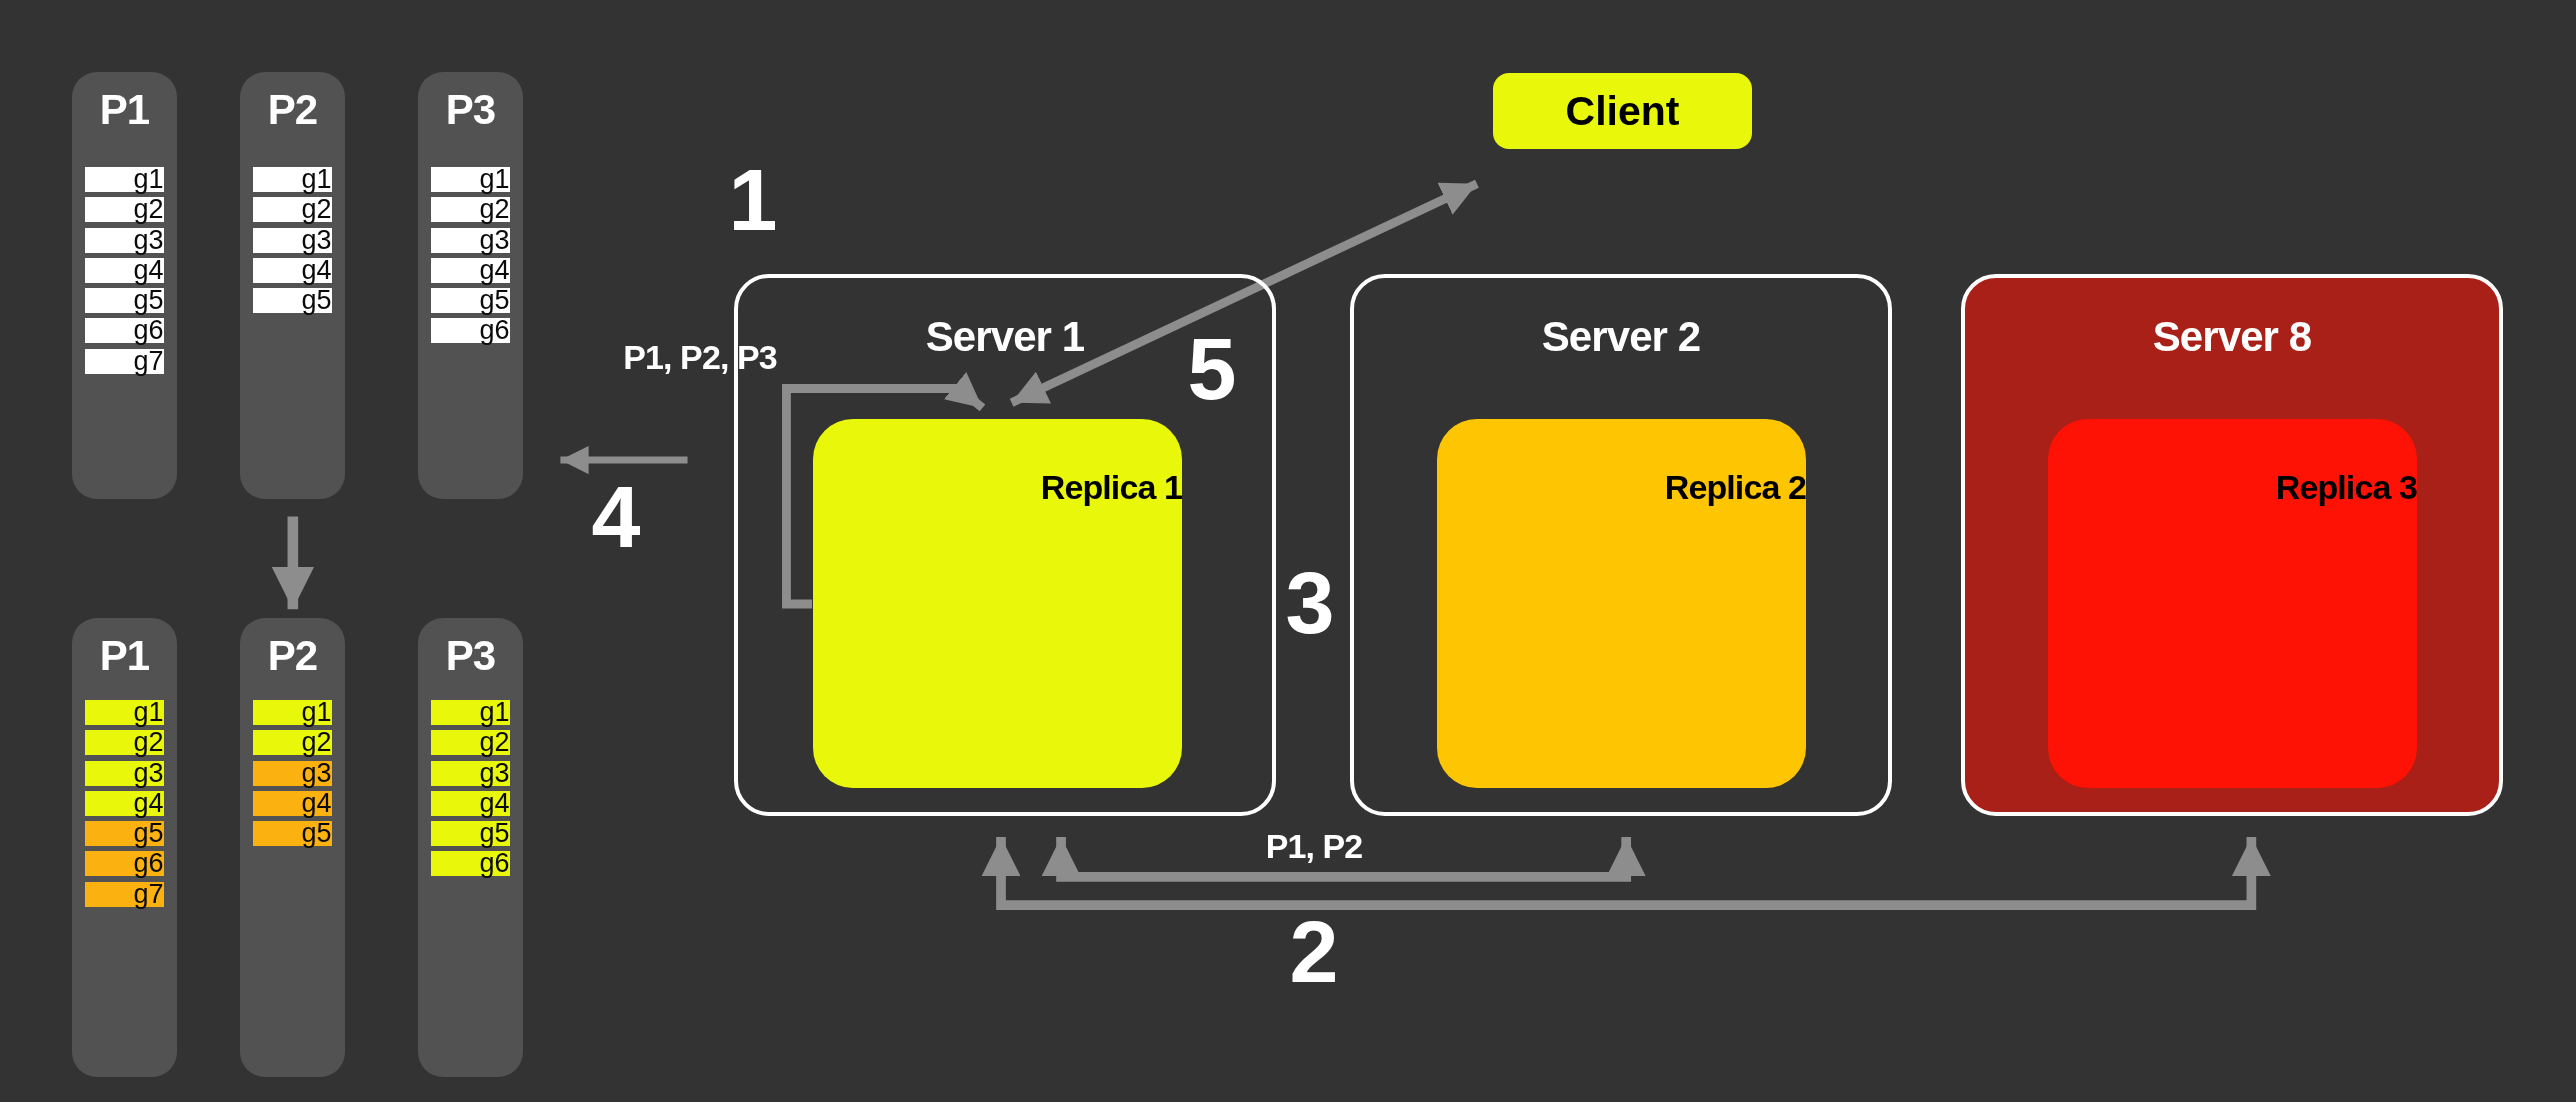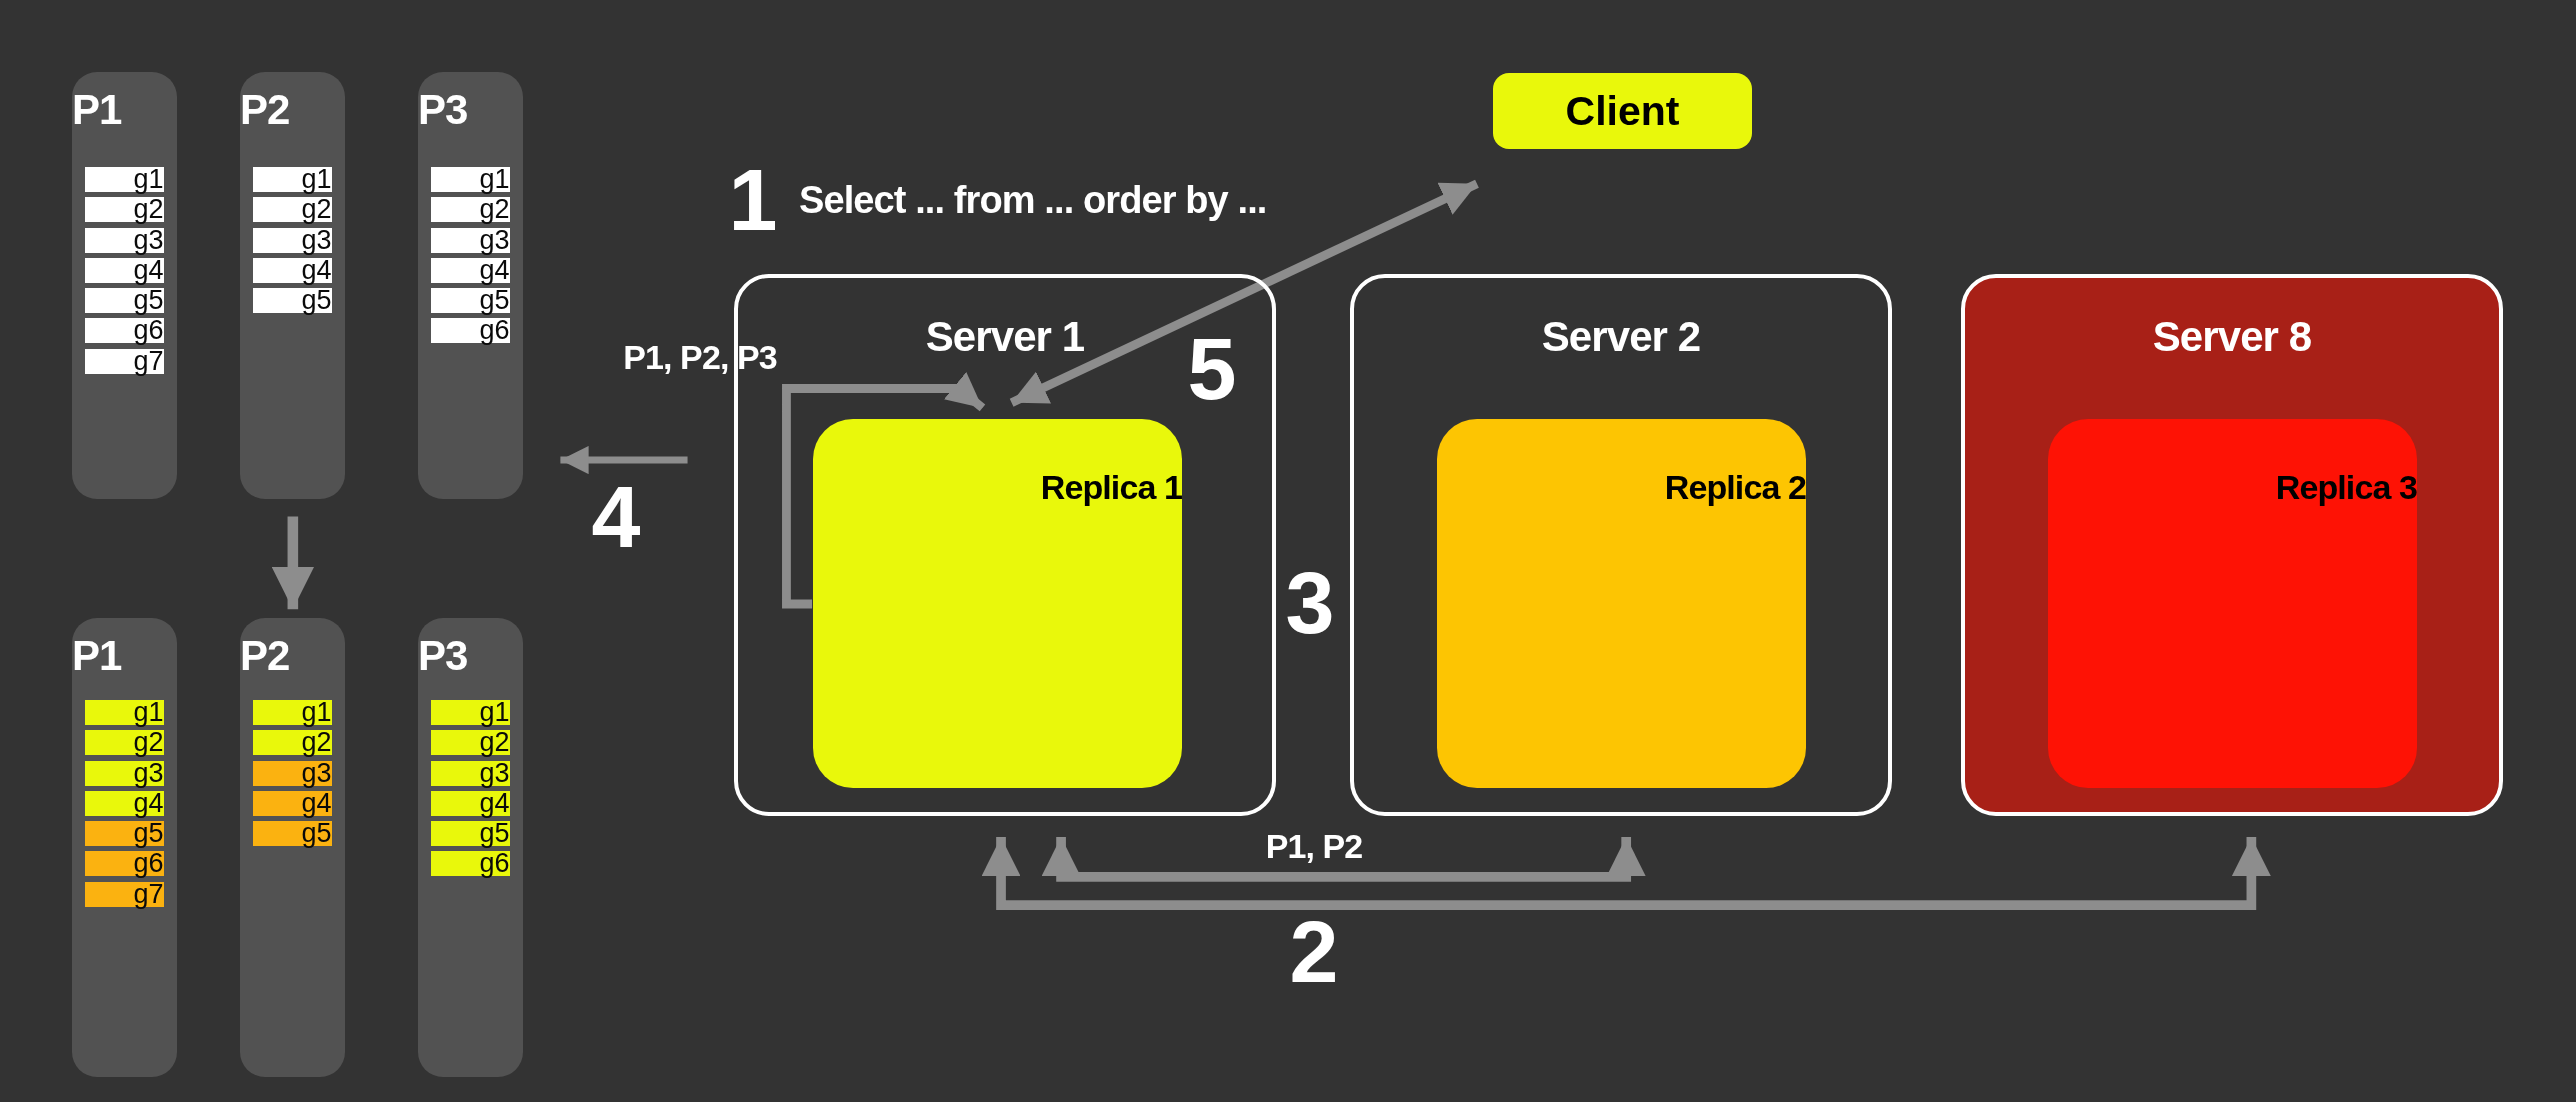--- a/index.html
+++ b/index.html
@@ -3,21 +3,21 @@
 <meta charset="utf-8">
 <style>
   html,body{margin:0;padding:0;background:#333333;}
   .canvas{position:relative;width:2576px;height:1102px;background:#333333;overflow:hidden;
           font-family:"Liberation Sans",sans-serif;}
   
   .pcol{position:absolute;width:105px;background:#525252;border-radius:25px;}
   .c1{left:72px}.c2{left:240px}.c3{left:418px}
   .rt{top:72px;height:427px}
   .rb{top:618px;height:459px}
-  .ptitle{margin-top:14px;text-align:left;font-size:42px;font-weight:bold;color:#ffffff;letter-spacing:-0.9px;}
+  .ptitle{margin-top:14px;text-align:center;font-size:42px;font-weight:bold;color:#ffffff;letter-spacing:-0.9px;}
   .cells{position:absolute;left:13.3px;right:13.3px;}
   .rt .cells{top:95px}
   .rb .cells{top:82px}
   .cell{height:25px;margin-bottom:5.3px;display:flex;align-items:center;justify-content:center;
         font-size:27px;font-weight:normal;color:#0a0a0a;padding-left:48px;}
   .tone-white{background:#ffffff}
   .tone-yellow{background:#e9f80b}
   .tone-orange{background:#fbb210}
   
   .server{position:absolute;top:274px;height:542px;border:4.4px solid #ffffff;border-radius:35px;box-sizing:border-box;}
@@ -138,21 +138,20 @@
     <div class="stitle">Server 8</div>
   </div>
 
   <div class="replica r1">Replica 1</div>
   <div class="replica r2">Replica 2</div>
   <div class="replica r3">Replica 3</div>
 
   <div class="client">Client</div>
 
   <div class="bignum" style="left:753px;top:200px">1</div>
-  <div class="query">Select ... from ... order by ...</div>
   <div class="bignum" style="left:1212px;top:369px">5</div>
   <div class="bignum" style="left:1310px;top:603px">3</div>
   <div class="bignum" style="left:616px;top:517px">4</div>
   <div class="bignum" style="left:1314px;top:952px">2</div>
   <div class="lbl" style="left:700px;top:357px">P1, P2, P3</div>
   <div class="lbl" style="left:1314px;top:846px">P1, P2</div>
 
 </div>
 
 

